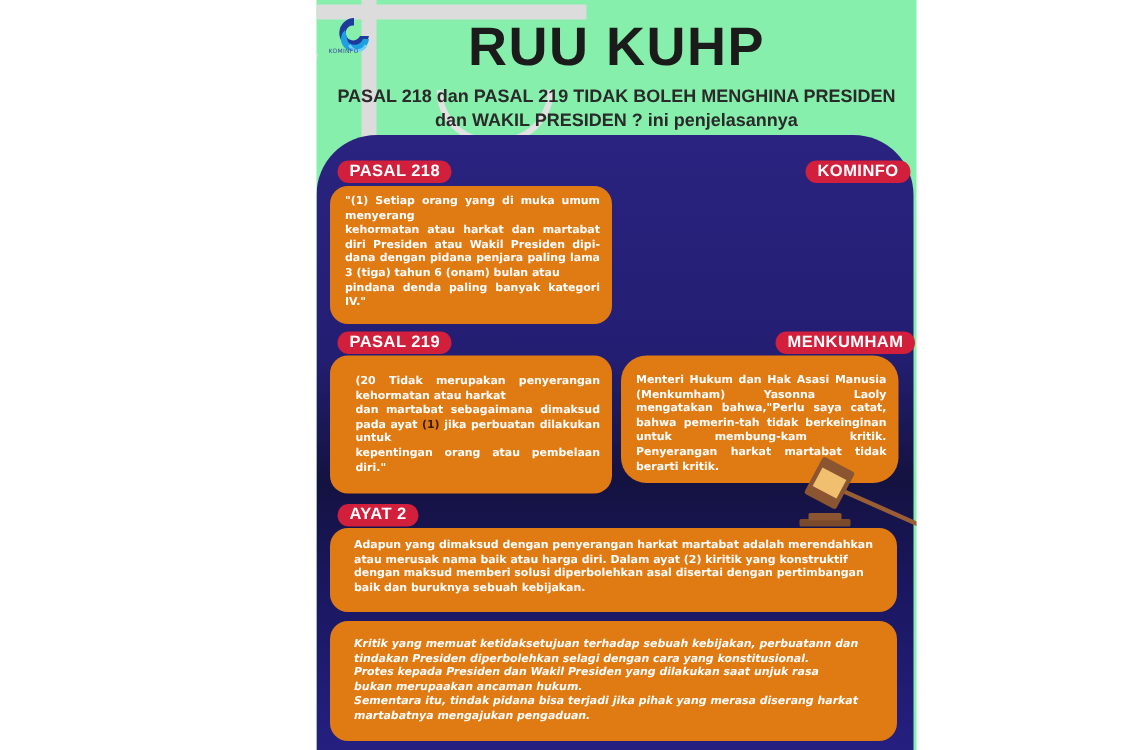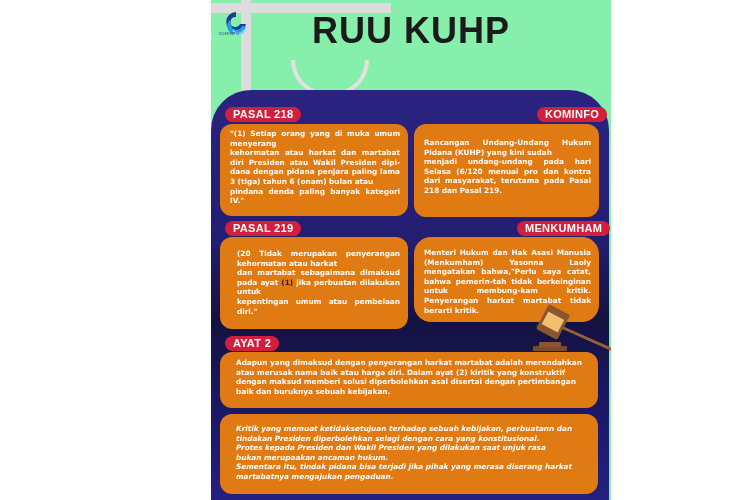--- a/index.html
+++ b/index.html
@@ -62,41 +62,38 @@
   <div class="wm-pan2"></div>
 
   <svg class="logo" viewBox="0 0 28 34">
     <path d="M14 2 A10 10 0 1 0 24 14 L18 14 A5 5 0 1 1 14 7 Z" fill="#1e3a9a"></path>
     <path d="M8 10 A8 8 0 0 0 14 24 A9 9 0 0 0 24 16 L20 16 A6 6 0 0 1 10 18 Z" fill="#1ea0e0"></path>
     <path d="M11 20 A6 6 0 0 0 22 20" stroke="#6fd0f5" stroke-width="2" fill="none"></path>
   </svg>
   <div class="logo-text">KOMINFO</div>
 
   <div class="title">RUU KUHP</div>
+  <div class="subtitle">PASAL 218 dan PASAL 219 TIDAK BOLEH MENGHINA PRESIDEN dan WAKIL PRESIDEN ? ini penjelasannya</div>
 
   <div class="panel"></div>
 
   <div class="badge" style="left:14px; top:107px;">PASAL 218</div>
   <div class="box" style="left:9px; top:124px; width:188px; height:92px; padding:5px 8px 0 10px;">
     <div class="t justify">"(1) Setiap orang yang di muka umum menyerang
 kehormatan atau harkat dan martabat diri Presiden atau Wakil Presiden dipi-dana dengan pidana penjara paling lama 3 (tiga) tahun 6 (onam) bulan atau
 pindana denda paling banyak kategori IV."</div>
   </div>
 
   <div class="badge" style="left:326px; top:107px;">KOMINFO</div>
-  <div class="box" style="left:203px; top:124px; width:185px; height:93px; padding:14px 8px 0 10px;">
-    <div class="t justify">Rancangan Undang-Undang Hukum Pidana (KUHP) yang kini sudah
-menjadi undang-undang pada hari Selasa (6/120 menuai pro dan kontra dari masyarakat, terutama pada Pasal 218 dan Pasal 219.</div>
-  </div>
 
   <div class="badge" style="left:14px; top:221px;">PASAL 219</div>
   <div class="box" style="left:9px; top:237px; width:188px; height:92px; padding:12px 8px 0 17px;">
     <div class="t justify"><span>(20 Tidak merupakan penyerangan kehormatan atau harkat
 dan martabat sebagaimana dimaksud pada ayat </span><span class="hl">(1)</span><span> jika perbuatan dilakukan untuk
-kepentingan umum atau pembelaan diri."</span></div>
+kepentingan orang atau pembelaan diri."</span></div>
   </div>
 
   <div class="badge" style="left:306px; top:221px;">MENKUMHAM</div>
   <div class="box" style="left:203px; top:237px; width:185px; height:85px; padding:11px 8px 0 10px;border-radius:17px;">
     <div class="t justify">Menteri Hukum dan Hak Asasi Manusia (Menkumham) Yasonna Laoly mengatakan bahwa,"Perlu saya catat, bahwa pemerin-tah tidak berkeinginan untuk membung-kam kritik. Penyerangan harkat martabat tidak berarti kritik.</div>
   </div>
 
   <svg class="gavel" viewBox="0 0 85 60">
     <rect x="4" y="46" width="34" height="5" rx="1" fill="#7a4a2a"></rect>
     <rect x="10" y="42" width="22" height="5" rx="1" fill="#8a5530"></rect>

